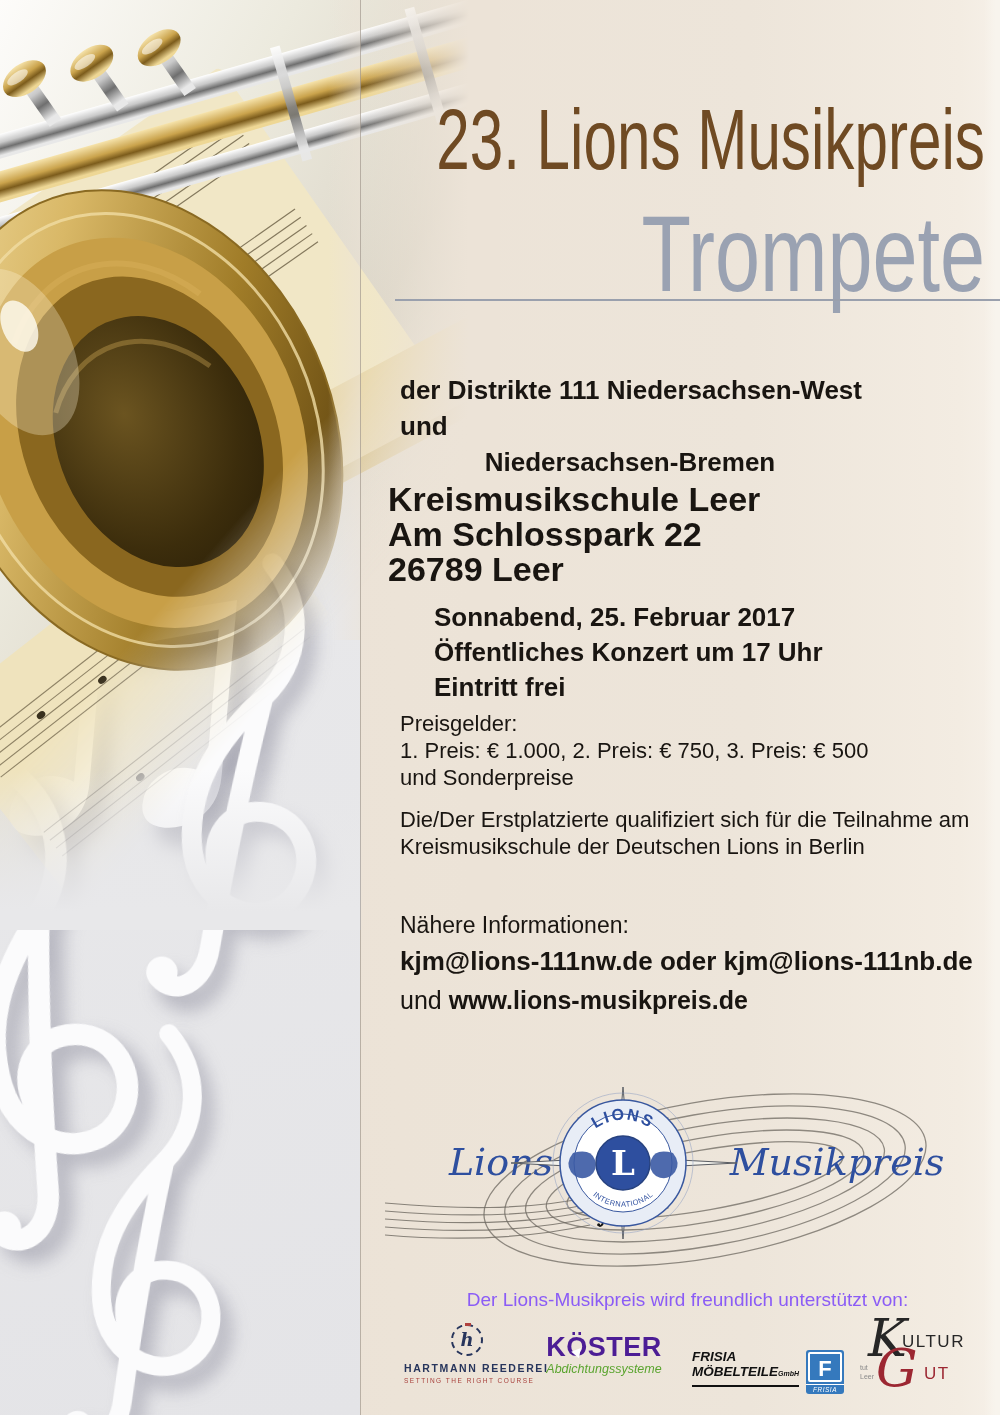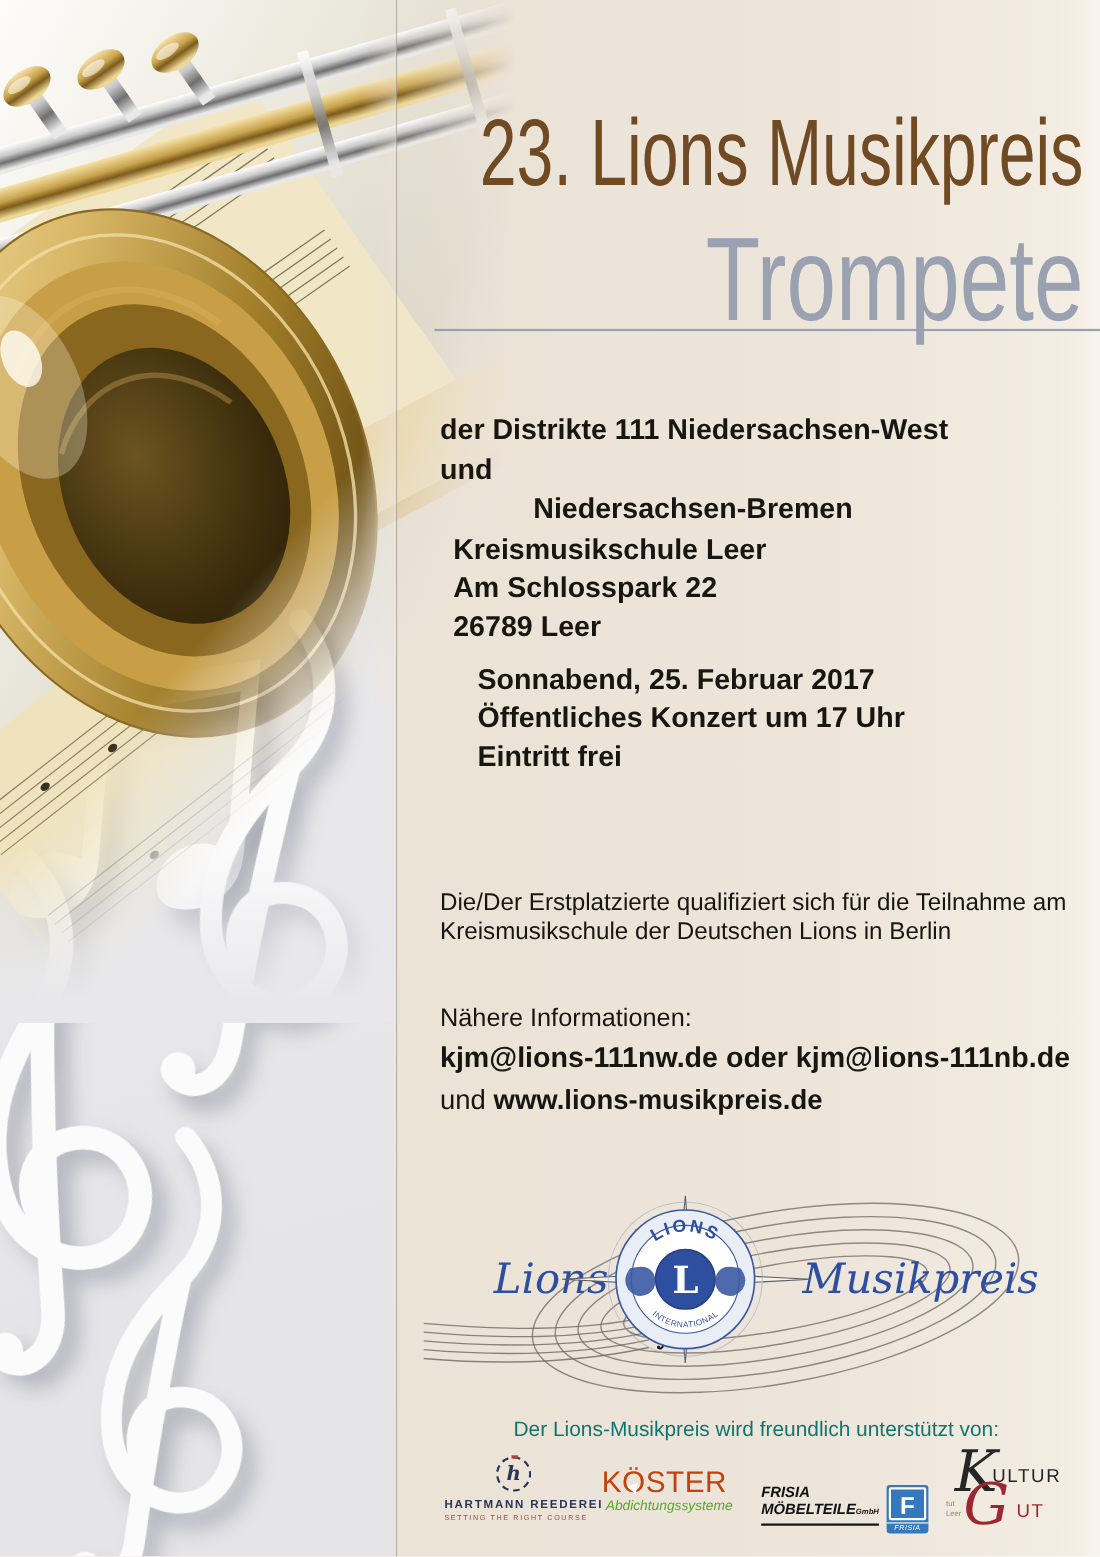--- a/index.html
+++ b/index.html
@@ -34,48 +34,48 @@
     background:linear-gradient(to right,rgba(248,244,237,0),#f8f4ed 75%);}
   
   .title{right:15px;top:96px;font-size:86px;line-height:1;color:#6f4a23;
     transform:scaleX(.70);transform-origin:100% 50%;white-space:nowrap;}
   .subtitle{right:15px;top:200px;font-size:108px;line-height:1;color:#9aa2b2;
     transform:scaleX(.75);transform-origin:100% 50%;white-space:nowrap;}
   .rule{left:395px;right:0;top:299px;height:2px;background:#9aa0ad;}
   
   .district{left:400px;top:372px;width:478px;font-size:26px;font-weight:bold;line-height:36px;}
   .district .l2{text-align:center;padding-right:18px;}
-  .venue{left:412px;top:482px;font-size:26px;font-weight:bold;line-height:35px;}
+  .venue{left:388px;top:482px;font-size:34px;font-weight:bold;line-height:35px;}
   .event{left:400px;top:600px;font-size:26px;font-weight:bold;line-height:35px;margin-left:34px;}
   .prizes{left:400px;top:710px;font-size:22px;line-height:27px;}
   .qualif{left:400px;top:806px;font-size:22px;line-height:27px;}
   .info-head{left:400px;top:912px;font-size:23px;}
   .info-mail{left:400px;top:946px;font-size:26px;font-weight:bold;}
   .info-web{left:400px;top:986px;font-size:25px;}
   .info-web .site{font-weight:bold;}
   
   .logo-block{left:385px;top:1085px;width:580px;height:185px;}
   
-  .supported{left:390px;top:1289px;width:595px;text-align:center;font-size:19px;color:#0f766e;}
+  .supported{left:390px;top:1289px;width:595px;text-align:center;font-size:19px;color:#8b5cf6;}
   .sponsors{left:390px;top:1318px;width:600px;height:92px;}
   .sp{position:absolute;text-align:center;}
   .sp-hartmann{left:14px;top:6px;width:126px;color:#27355c;}
   .hr-icon{width:28px;height:28px;margin:0 auto;border:2px dashed #27355c;border-radius:50%;
     font-family:"DejaVu Serif",serif;font-style:italic;font-weight:bold;font-size:18px;
     line-height:28px;position:relative;}
   .hr-icon::before{content:"";position:absolute;top:-3px;left:12px;width:6px;height:3px;background:#b0413e;}
   .hr-name{font-size:10.5px;font-weight:bold;letter-spacing:1.6px;margin-top:6px;white-space:nowrap;}
   .hr-tag{font-size:6.5px;color:#a8403c;letter-spacing:1.5px;margin-top:3px;white-space:nowrap;}
   .sp-koester{left:152px;top:16px;width:124px;}
-  .ko-name{font-size:27px;font-weight:normal;color:#c2410c;letter-spacing:.5px;line-height:1;}
+  .ko-name{font-size:27px;font-weight:bold;color:#4c1d95;letter-spacing:.5px;line-height:1;}
   .ko-o{position:relative;display:inline-block;}
   .ko-o::after{content:"";position:absolute;left:7px;top:13px;width:0;height:0;
     border-left:5px solid transparent;border-right:5px solid transparent;
     border-bottom:9px solid #fff;transform:rotate(40deg);}
-  .ko-sub{font-style:italic;color:#5aa42e;font-size:12.5px;margin-top:1px;text-align:right;}
+  .ko-sub{font-style:italic;color:#5aa42e;font-size:12.5px;margin-top:1px;}
   .sp-frisia{left:302px;top:32px;display:flex;align-items:flex-start;text-align:left;}
   .fr-text{font-style:italic;font-weight:bold;font-size:13.5px;color:#111;line-height:1.1;
     border-bottom:2px solid #111;padding-bottom:5px;}
   .fr-gmbh{font-size:7px;font-weight:bold;}
   .fr-badge{width:38px;height:44px;background:#3579bd;border-radius:3px;margin-left:7px;
     position:relative;color:#fff;text-align:center;}
   .fr-badge-letter{display:block;font-size:22px;font-weight:bold;line-height:30px;
     border:2px solid #fff;border-radius:2px;margin:2px;height:26px;}
   .fr-badge-label{display:block;font-size:6.5px;font-style:italic;letter-spacing:.5px;
     border-top:1px solid #fff;line-height:9px;}
@@ -257,20 +257,25 @@
     <div>Am Schlosspark 22</div>
     <div>26789 Leer</div>
   </div>
 
   <div class="event abs">
     <div>Sonnabend, 25. Februar 2017</div>
     <div>Öffentliches Konzert um 17 Uhr</div>
     <div>Eintritt frei</div>
   </div>
 
+  <div class="prizes abs">
+    <div>Preisgelder:</div>
+    <div>1. Preis: € 1.000, 2. Preis: € 750, 3. Preis: € 500</div>
+    <div>und Sonderpreise</div>
+  </div>
 
   <div class="qualif abs">
     <div>Die/Der Erstplatzierte qualifiziert sich für die Teilnahme am</div>
     <div>Kreismusikschule der Deutschen Lions in Berlin</div>
   </div>
 
   <div class="info-head abs">Nähere Informationen:</div>
   <div class="info-mail abs">kjm@lions-111nw.de oder kjm@lions-111nb.de</div>
   <div class="info-web abs">
     <span>und</span>

